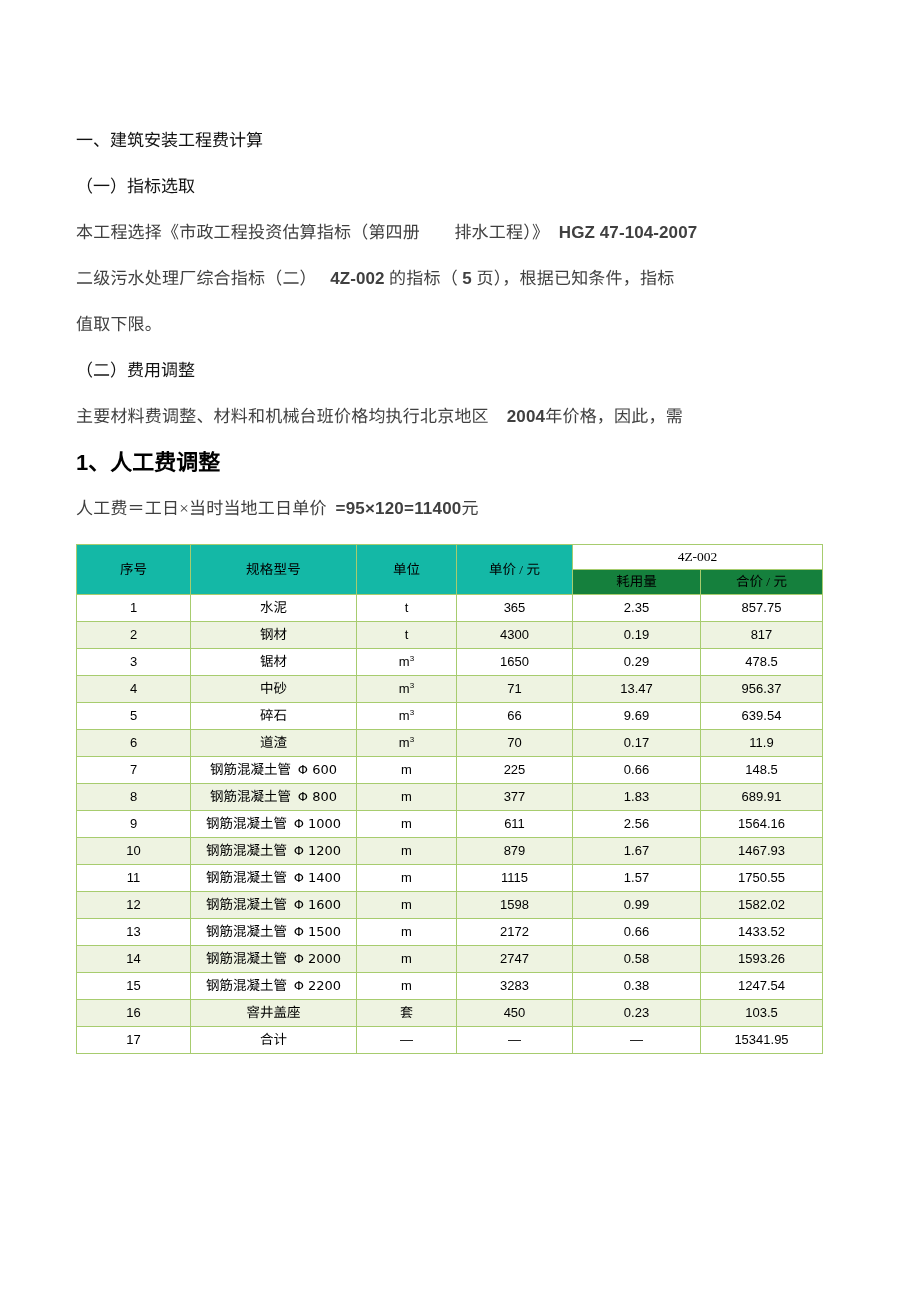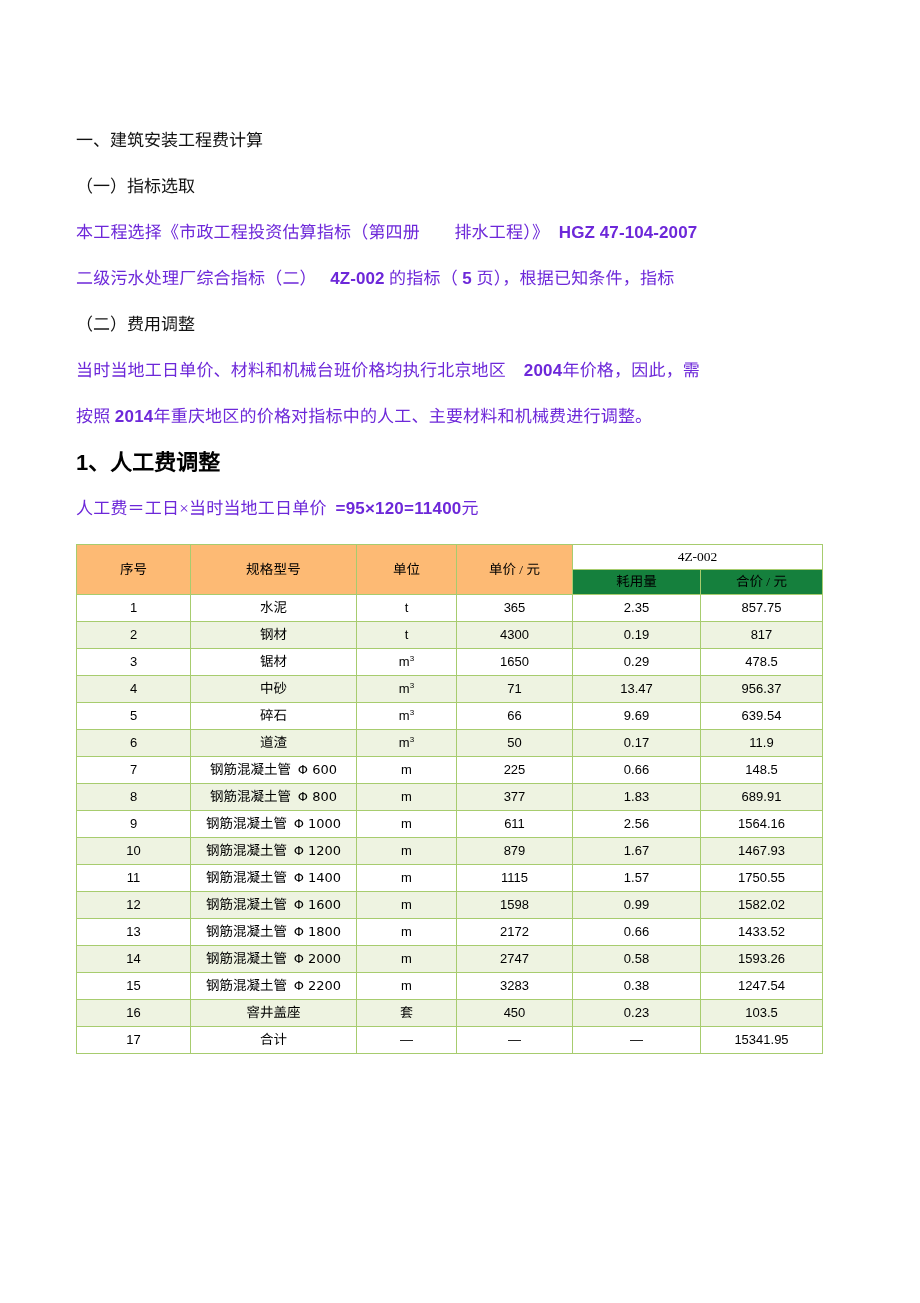--- a/index.html
+++ b/index.html
@@ -29,21 +29,21 @@
     top: 118px;
     width: 768px;
   }
 
   
   .para {
     font-size: 17px;
     line-height: 46px;
     letter-spacing: 0.2px;
     white-space: pre-wrap;
-    color: #6d28d9;
+    color: #404040;
   }
   .heading {
     font-size: 17px;
     line-height: 46px;
     color: #111;
   }
   .latin {
     font-family: "Liberation Sans", "DejaVu Sans", sans-serif;
     font-weight: bold;
     letter-spacing: 0.1px;
@@ -81,21 +81,21 @@
     border: 1px solid #a7cc6e;
     text-align: center;
     vertical-align: middle;
     padding: 0;
     height: 26px;
     line-height: 26px;
     color: #000;
     font-weight: normal;
   }
   table.mat thead th {
-    background: #fdba74;
+    background: #14b8a6;
   }
   table.mat thead th.sub {
     background: #15803d;
     height: 24px;
     line-height: 24px;
   }
   table.mat thead th.tall {
     height: 48px;
     line-height: 48px;
   }
@@ -130,26 +130,26 @@
   <div class="content">
 
     <div class="heading">一、建筑安装工程费计算</div>
 
     <div class="heading indent1">（一）指标选取</div>
 
     <div class="para"><span>本工程选择《市政工程投资估算指标（第四册　　排水工程）》</span><span class="latin">&nbsp;&nbsp;</span><span class="latin">HGZ 47-104-2007</span></div>
 
     <div class="para"><span>二级污水处理厂综合指标（二）</span><span>&nbsp;&nbsp;&nbsp;</span><span class="latin">4Z-002</span><span>&nbsp;</span><span>的指标（</span><span>&nbsp;</span><span class="num-sans">5</span><span>&nbsp;</span><span>页），根据已知条件，指标</span></div>
 
+    <div class="para">值取下限。</div>
 
     <div class="heading indent1">（二）费用调整</div>
 
-    <div class="para"><span>当时当地工日单价、材料和机械台班价格均执行北京地区</span><span>&nbsp;&nbsp;&nbsp;&nbsp;</span><span class="num-sans">2004</span><span>年价格，因此，需</span></div>
-
-    <div class="para"><span>按照</span><span>&nbsp;</span><span class="num-sans">2014</span><span>年重庆地区的价格对指标中的人工、主要材料和机械费进行调整。</span></div>
+    <div class="para"><span>主要材料费调整、材料和机械台班价格均执行北京地区</span><span>&nbsp;&nbsp;&nbsp;&nbsp;</span><span class="num-sans">2004</span><span>年价格，因此，需</span></div>
+
 
     <div class="sans-head">1、人工费调整</div>
 
     <div class="para"><span>人工费＝工日×当时当地工日单价</span><span>&nbsp;&nbsp;</span><span class="num-sans">=95×120=11400</span><span>元</span></div>
 
 
     <div class="tbl-wrap">
       <table class="mat">
         <colgroup>
           <col class="c0">
@@ -210,21 +210,21 @@
               <td><span class="name">碎石</span></td>
               <td><span class="unit-m digits">m<sup>3</sup></span></td>
               <td><span class="digits">66</span></td>
               <td><span class="digits">9.69</span></td>
               <td><span class="digits">639.54</span></td>
             </tr>
             <tr class="tint">
               <td><span class="digits">6</span></td>
               <td><span class="name">道渣</span></td>
               <td><span class="unit-m digits">m<sup>3</sup></span></td>
-              <td><span class="digits">50</span></td>
+              <td><span class="digits">70</span></td>
               <td><span class="digits">0.17</span></td>
               <td><span class="digits">11.9</span></td>
             </tr>
             <tr class="plain">
               <td><span class="digits">7</span></td>
               <td><span class="name">钢筋混凝土管</span><span>&nbsp;&nbsp;</span><span class="phi digits">Φ 600</span></td>
               <td><span class="digits">m</span></td>
               <td><span class="digits">225</span></td>
               <td><span class="digits">0.66</span></td>
               <td><span class="digits">148.5</span></td>
@@ -264,21 +264,21 @@
             <tr class="tint">
               <td><span class="digits">12</span></td>
               <td><span class="name">钢筋混凝土管</span><span>&nbsp;&nbsp;</span><span class="phi digits">Φ 1600</span></td>
               <td><span class="digits">m</span></td>
               <td><span class="digits">1598</span></td>
               <td><span class="digits">0.99</span></td>
               <td><span class="digits">1582.02</span></td>
             </tr>
             <tr class="plain">
               <td><span class="digits">13</span></td>
-              <td><span class="name">钢筋混凝土管</span><span>&nbsp;&nbsp;</span><span class="phi digits">Φ 1800</span></td>
+              <td><span class="name">钢筋混凝土管</span><span>&nbsp;&nbsp;</span><span class="phi digits">Φ 1500</span></td>
               <td><span class="digits">m</span></td>
               <td><span class="digits">2172</span></td>
               <td><span class="digits">0.66</span></td>
               <td><span class="digits">1433.52</span></td>
             </tr>
             <tr class="tint">
               <td><span class="digits">14</span></td>
               <td><span class="name">钢筋混凝土管</span><span>&nbsp;&nbsp;</span><span class="phi digits">Φ 2000</span></td>
               <td><span class="digits">m</span></td>
               <td><span class="digits">2747</span></td>

